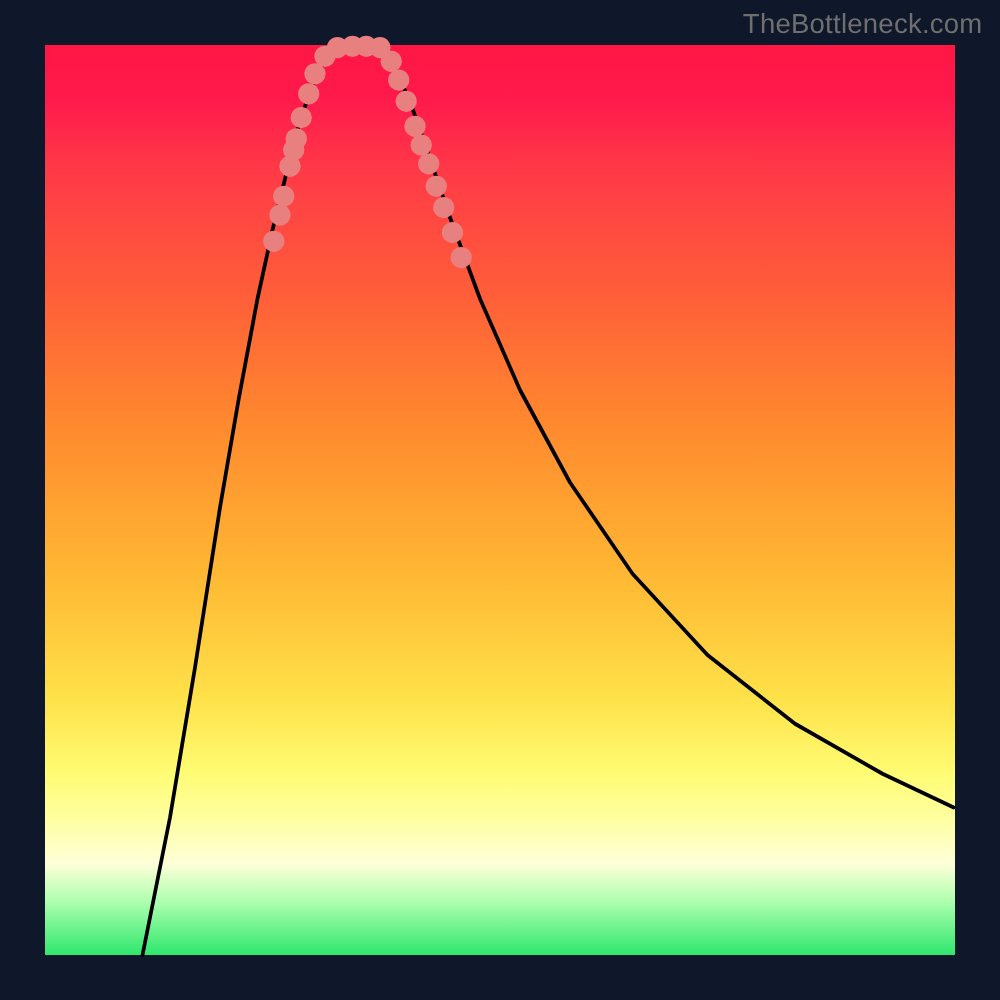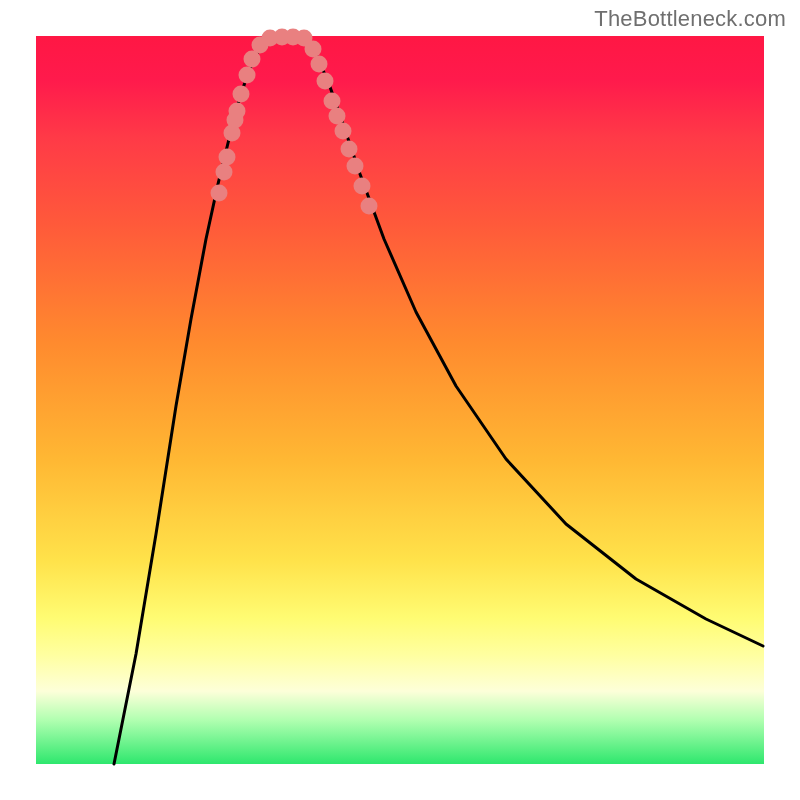--- a/index.html
+++ b/index.html
@@ -8,21 +8,21 @@
     width: 800px;
     height: 800px;
     overflow: hidden;
     background: #000;
     font-family: Arial, Helvetica, sans-serif;
   }
   .frame {
     position: absolute;
     left: 0; top: 0;
     width: 800px; height: 800px;
-    background: #ffffff;
+    background: #0f172a;
   }
   .plot {
     position: absolute;
     left: 36px;
     top: 36px;
     width: 728px;
     height: 728px;
     
     background: linear-gradient(
       to bottom,

